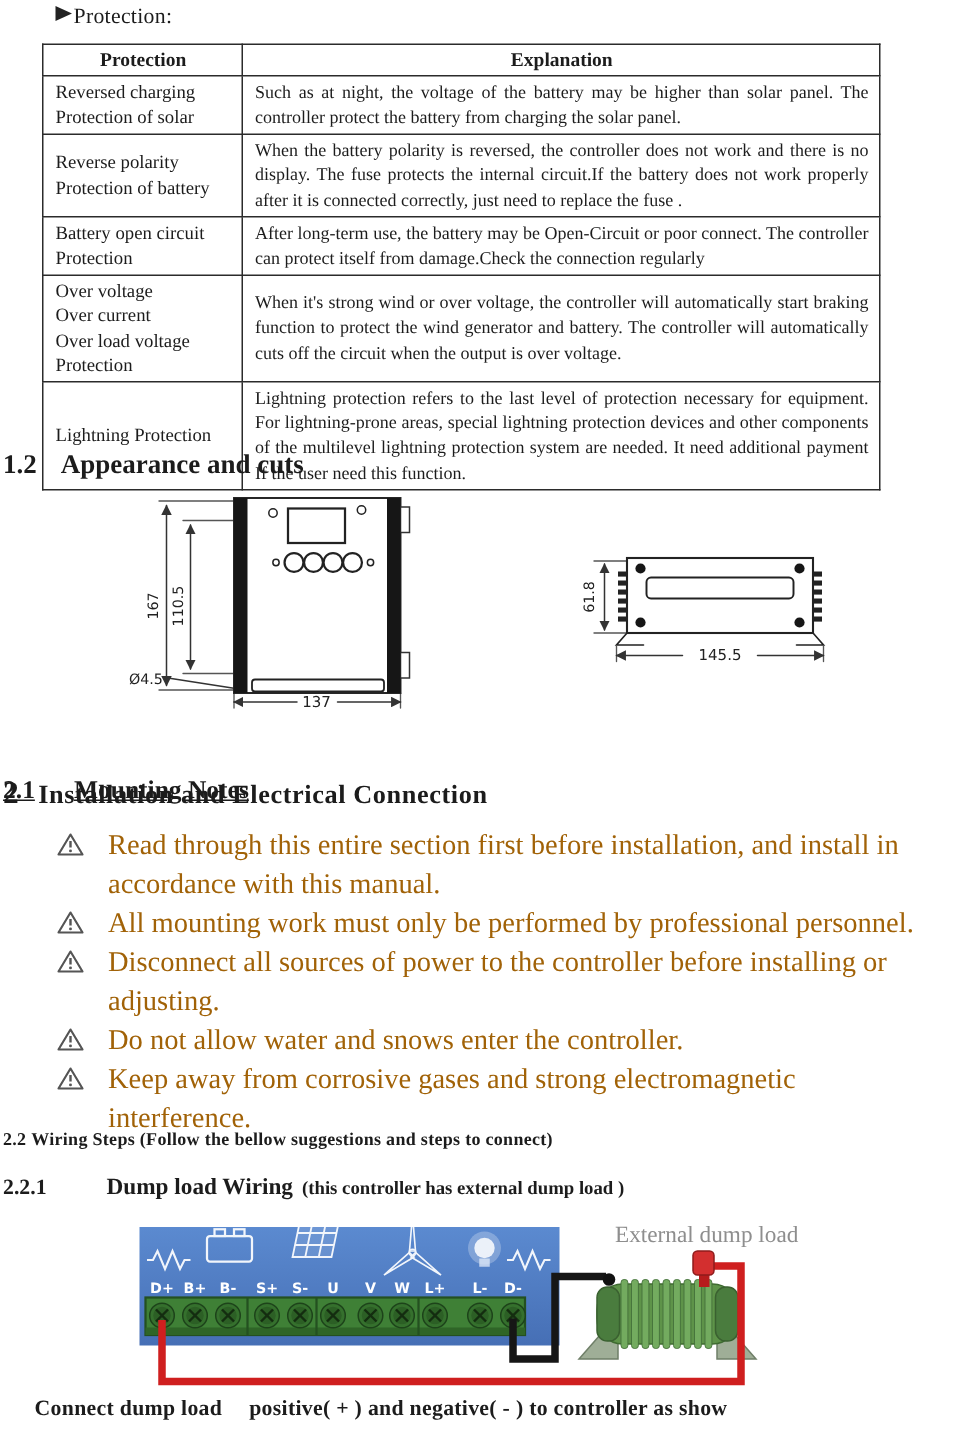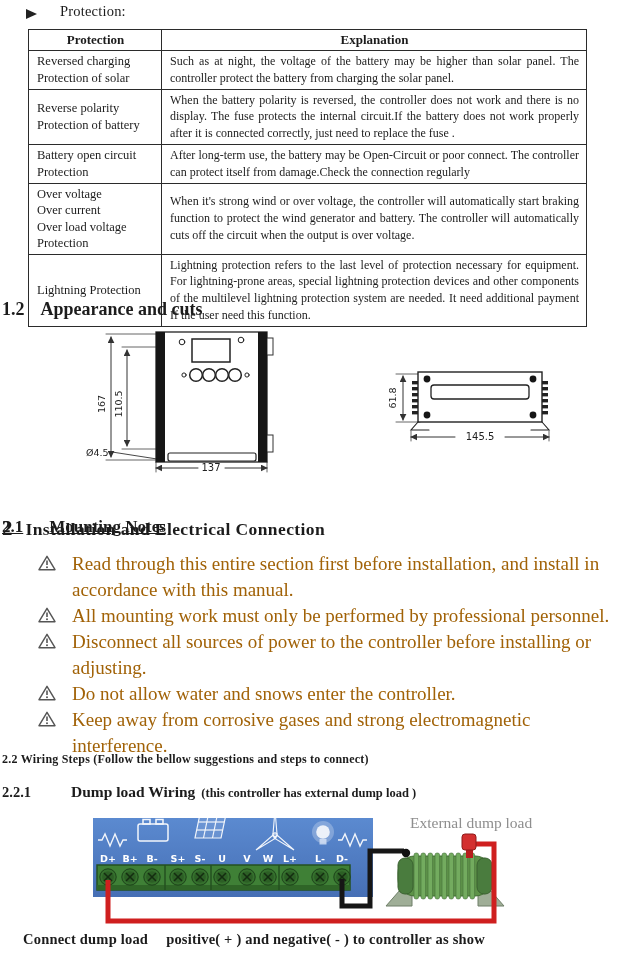--- a/index.html
+++ b/index.html
@@ -3,21 +3,21 @@
 <meta charset="utf-8">
 <style>
   * { margin:0; padding:0; box-sizing:border-box; }
   html,body { background:#ffffff; }
   body { width:639px; height:956px; position:relative; overflow:hidden;
          font-family:"Liberation Serif", serif; color:#1c1c1c; }
 
   .abs { position:absolute; }
 
   
-  .intro-row { top:3px; left:25px; display:flex; align-items:flex-end; gap:22px; }
+  .intro-row { top:3px; left:36px; display:flex; align-items:flex-start; }
   .intro-row .label { font-size:14.5px; letter-spacing:.2px; }
 
   
   table.prot { top:29px; left:28px; width:559px; border-collapse:collapse;
                table-layout:fixed; }
   table.prot th, table.prot td { border:1.4px solid #2b2b2b; padding:2px 7px 2px 8px;
                vertical-align:middle; }
   table.prot col.c1 { width:133px; }
   table.prot th { font-size:13px; font-weight:bold; text-align:center; height:19px; }
   td.pcell { font-size:12.5px; line-height:16.5px; white-space:pre-line; }

